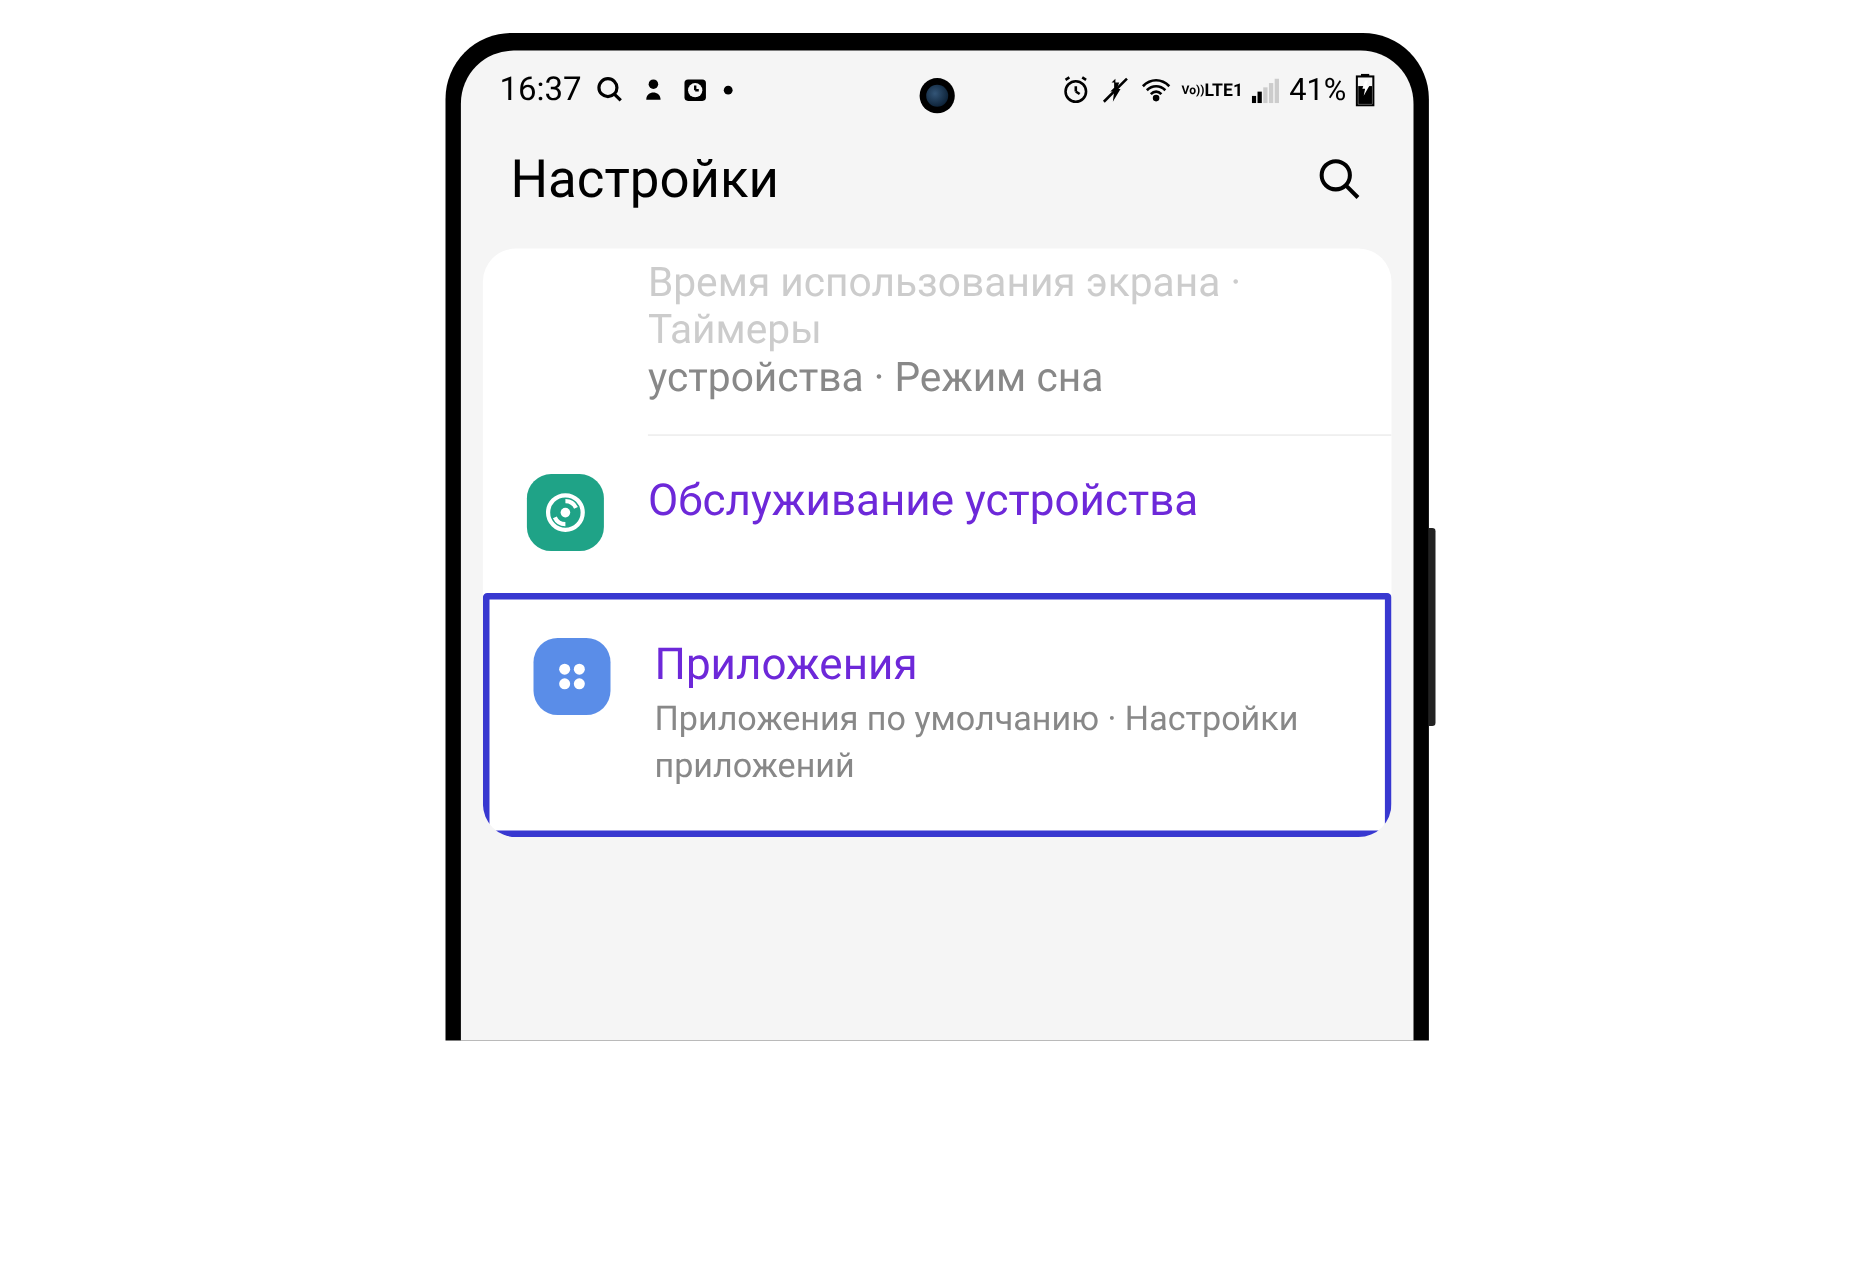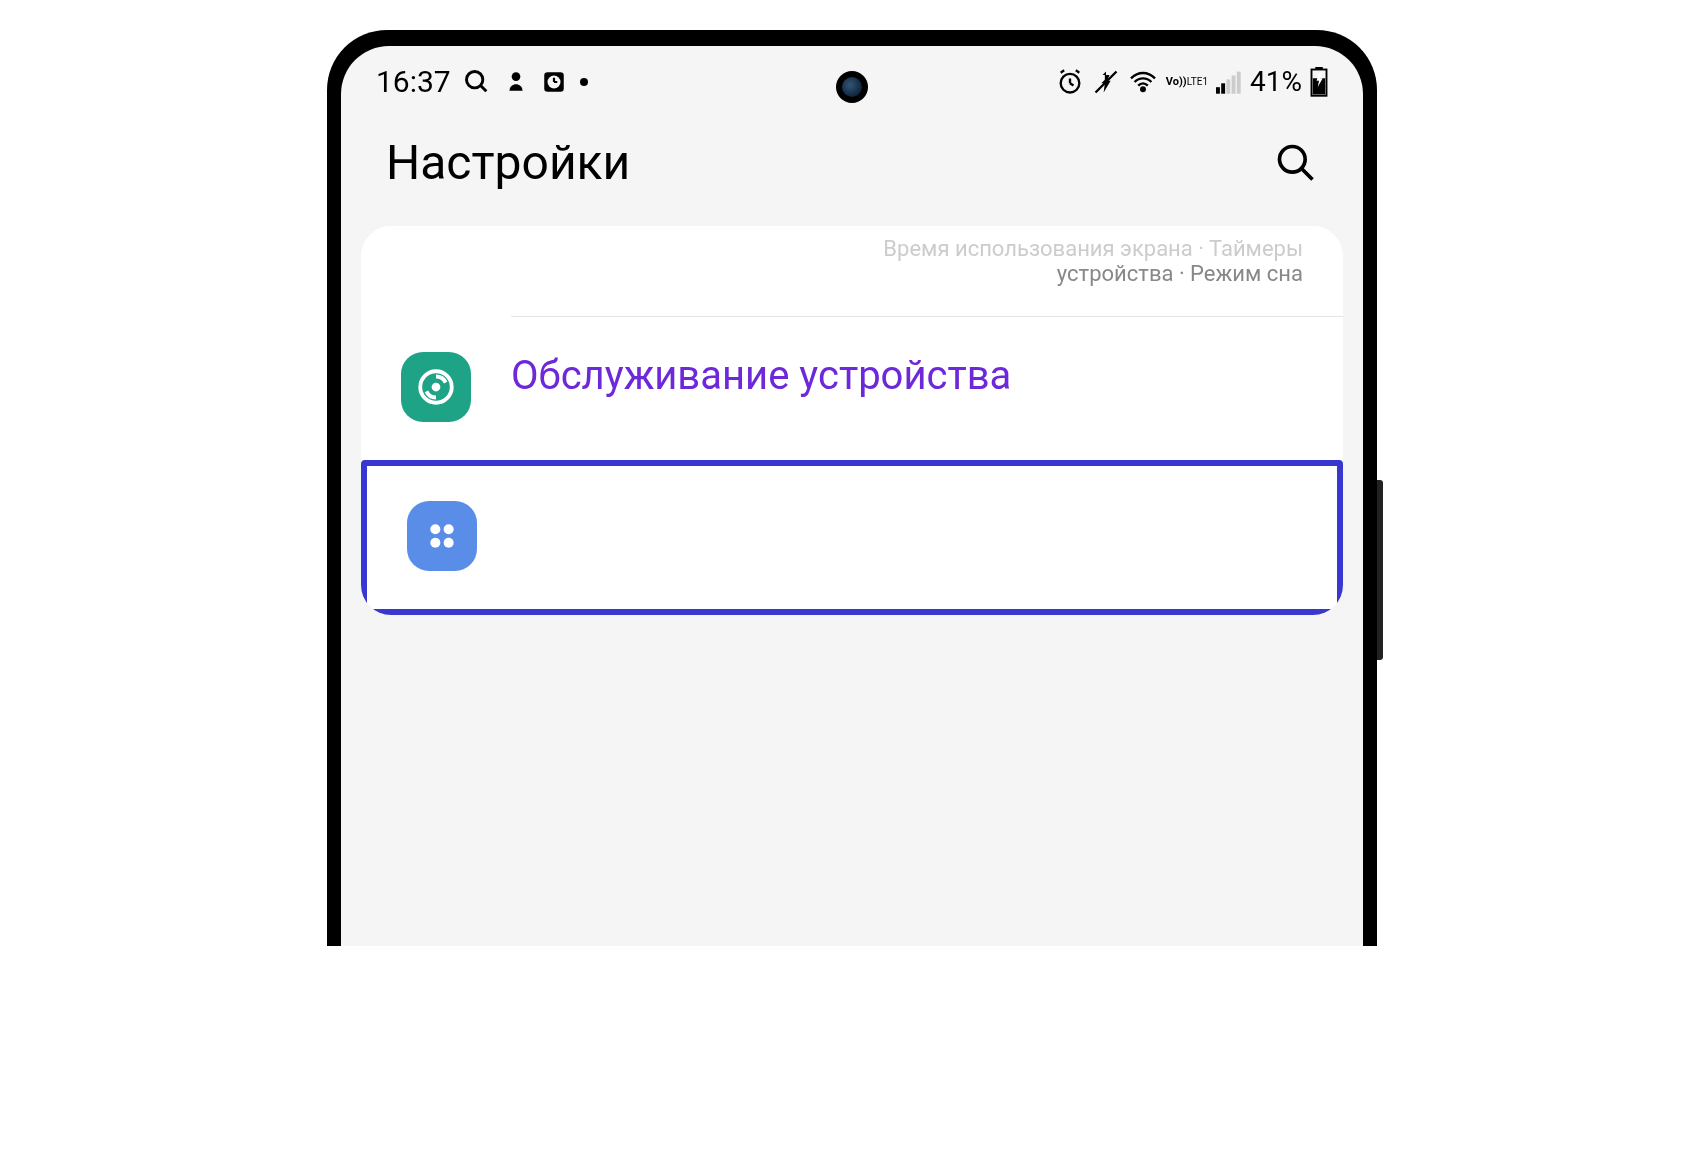--- a/index.html
+++ b/index.html
@@ -10,21 +10,21 @@
     body {
       font-family: -apple-system, BlinkMacSystemFont, 'Segoe UI', Roboto, sans-serif;
       background: #fff;
       display: flex;
       justify-content: center;
       align-items: flex-start;
       min-height: 1159px;
       padding-top: 30px;
     }
     .phone-frame {
-      width: 1050px;
+      width: 894px;
       background: #000;
       border-radius: 60px 60px 0 0;
       padding: 16px 14px 0 14px;
       position: relative;
     }
     .phone-screen {
       background: #f5f5f5;
       border-radius: 48px 48px 0 0;
       overflow: hidden;
       min-height: 900px;
@@ -110,23 +110,22 @@
     .settings-card {
       background: #fff;
       border-radius: 30px;
       margin: 0 20px;
       padding: 0;
       overflow: hidden;
     }
     .partial-item {
       padding: 10px 40px 30px 150px;
       color: #888;
-      font-size: 22px;
+      font-size: 37px;
       position: relative;
-      text-align: right;
     }
     .partial-item-faded {
       color: #ccc;
     }
     .divider {
       height: 1px;
       background: #e5e5e5;
       margin: 0 0 0 150px;
     }
     .settings-item {
@@ -233,21 +232,21 @@
         <span class="status-icon">
           <svg width="30" height="24" viewBox="0 0 24 20" fill="none" stroke="#000" stroke-width="2">
             <path d="M2 7c6-6 14-6 20 0"></path>
             <path d="M5 10c4-4 10-4 14 0"></path>
             <path d="M8 13c2.5-2.5 5.5-2.5 8 0"></path>
             <circle cx="12" cy="16" r="1.5" fill="#000"></circle>
           </svg>
         </span>
         <span class="status-icon vo-lte">
           <div style="font-size:11px;font-weight:bold">Vo))</div>
-          <div style="font-size:10px;font-weight:normal">LTE1</div>
+          <div style="font-size:16px;font-weight:bold">LTE1</div>
         </span>
         <span class="status-icon">
           <svg width="26" height="24" viewBox="0 0 20 18">
             <rect x="0" y="13" width="3" height="5" fill="#000"></rect>
             <rect x="4" y="10" width="3" height="8" fill="#000"></rect>
             <rect x="8" y="7" width="3" height="11" fill="#ccc"></rect>
             <rect x="12" y="4" width="3" height="14" fill="#ccc"></rect>
             <rect x="16" y="1" width="3" height="17" fill="#ccc"></rect>
           </svg>
         </span>
@@ -297,17 +296,21 @@
 
       <div class="settings-item settings-item-highlighted">
         <div class="item-icon icon-blue">
           <svg width="40" height="40" viewBox="0 0 24 24" fill="#fff">
             <circle cx="8" cy="8" r="3"></circle>
             <circle cx="16" cy="8" r="3"></circle>
             <circle cx="8" cy="16" r="3"></circle>
             <circle cx="16" cy="16" r="3"></circle>
           </svg>
         </div>
+        <div class="item-content">
+          <div class="item-title">Приложения</div>
+          <div class="item-subtitle">Приложения по умолчанию · Настройки приложений</div>
+        </div>
       </div>
     </div>
 
   </div>
 </div>
 
 </body></html>

